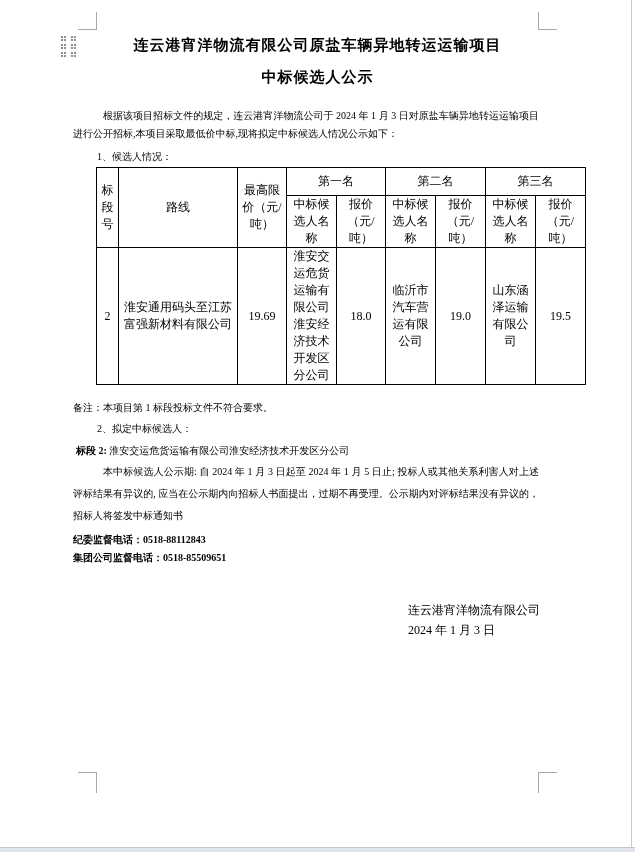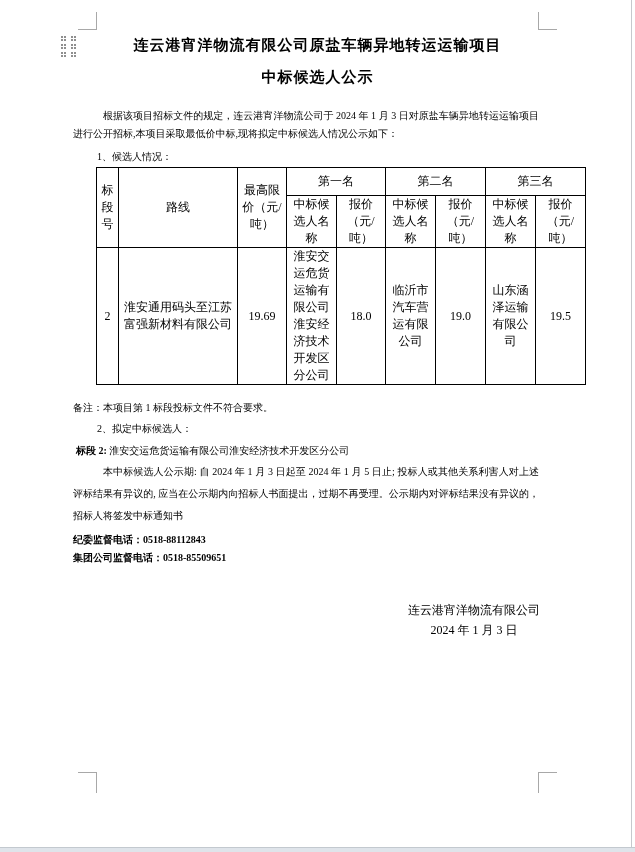--- a/index.html
+++ b/index.html
@@ -39,21 +39,21 @@
   .intro{top:107px;text-indent:30px;}
   .line-item1{left:97px;top:148px;text-align:right;}
   .line-note{left:73px;top:399px;}
   .line-item2{left:97px;top:420px;}
   .line-sec2{left:76px;top:442px;}
   .line-sec2 .lbl{font-weight:bold;}
   .publicity{top:461px;line-height:22px;text-indent:30px;}
   .phone{left:73px;font-weight:bold;}
   .p1{top:531px;}
   .p2{top:549px;}
-  .signature{right:95px;top:600px;text-align:center;line-height:20px;font-size:12px;}
+  .signature{right:95px;top:600px;text-align:left;line-height:20px;font-size:12px;}
 
   
   table.bid{position:absolute;left:96px;top:167px;border-collapse:collapse;table-layout:fixed;width:490px;}
   table.bid td{
     border:1px solid #000;padding:0 1px;text-align:center;vertical-align:middle;
     font-size:12px;line-height:17px;white-space:pre-line;font-weight:normal;
     overflow:hidden;
   }
   tr.hr1{height:28px;}
   tr.hr2{height:51px;padding-left:15px;}

